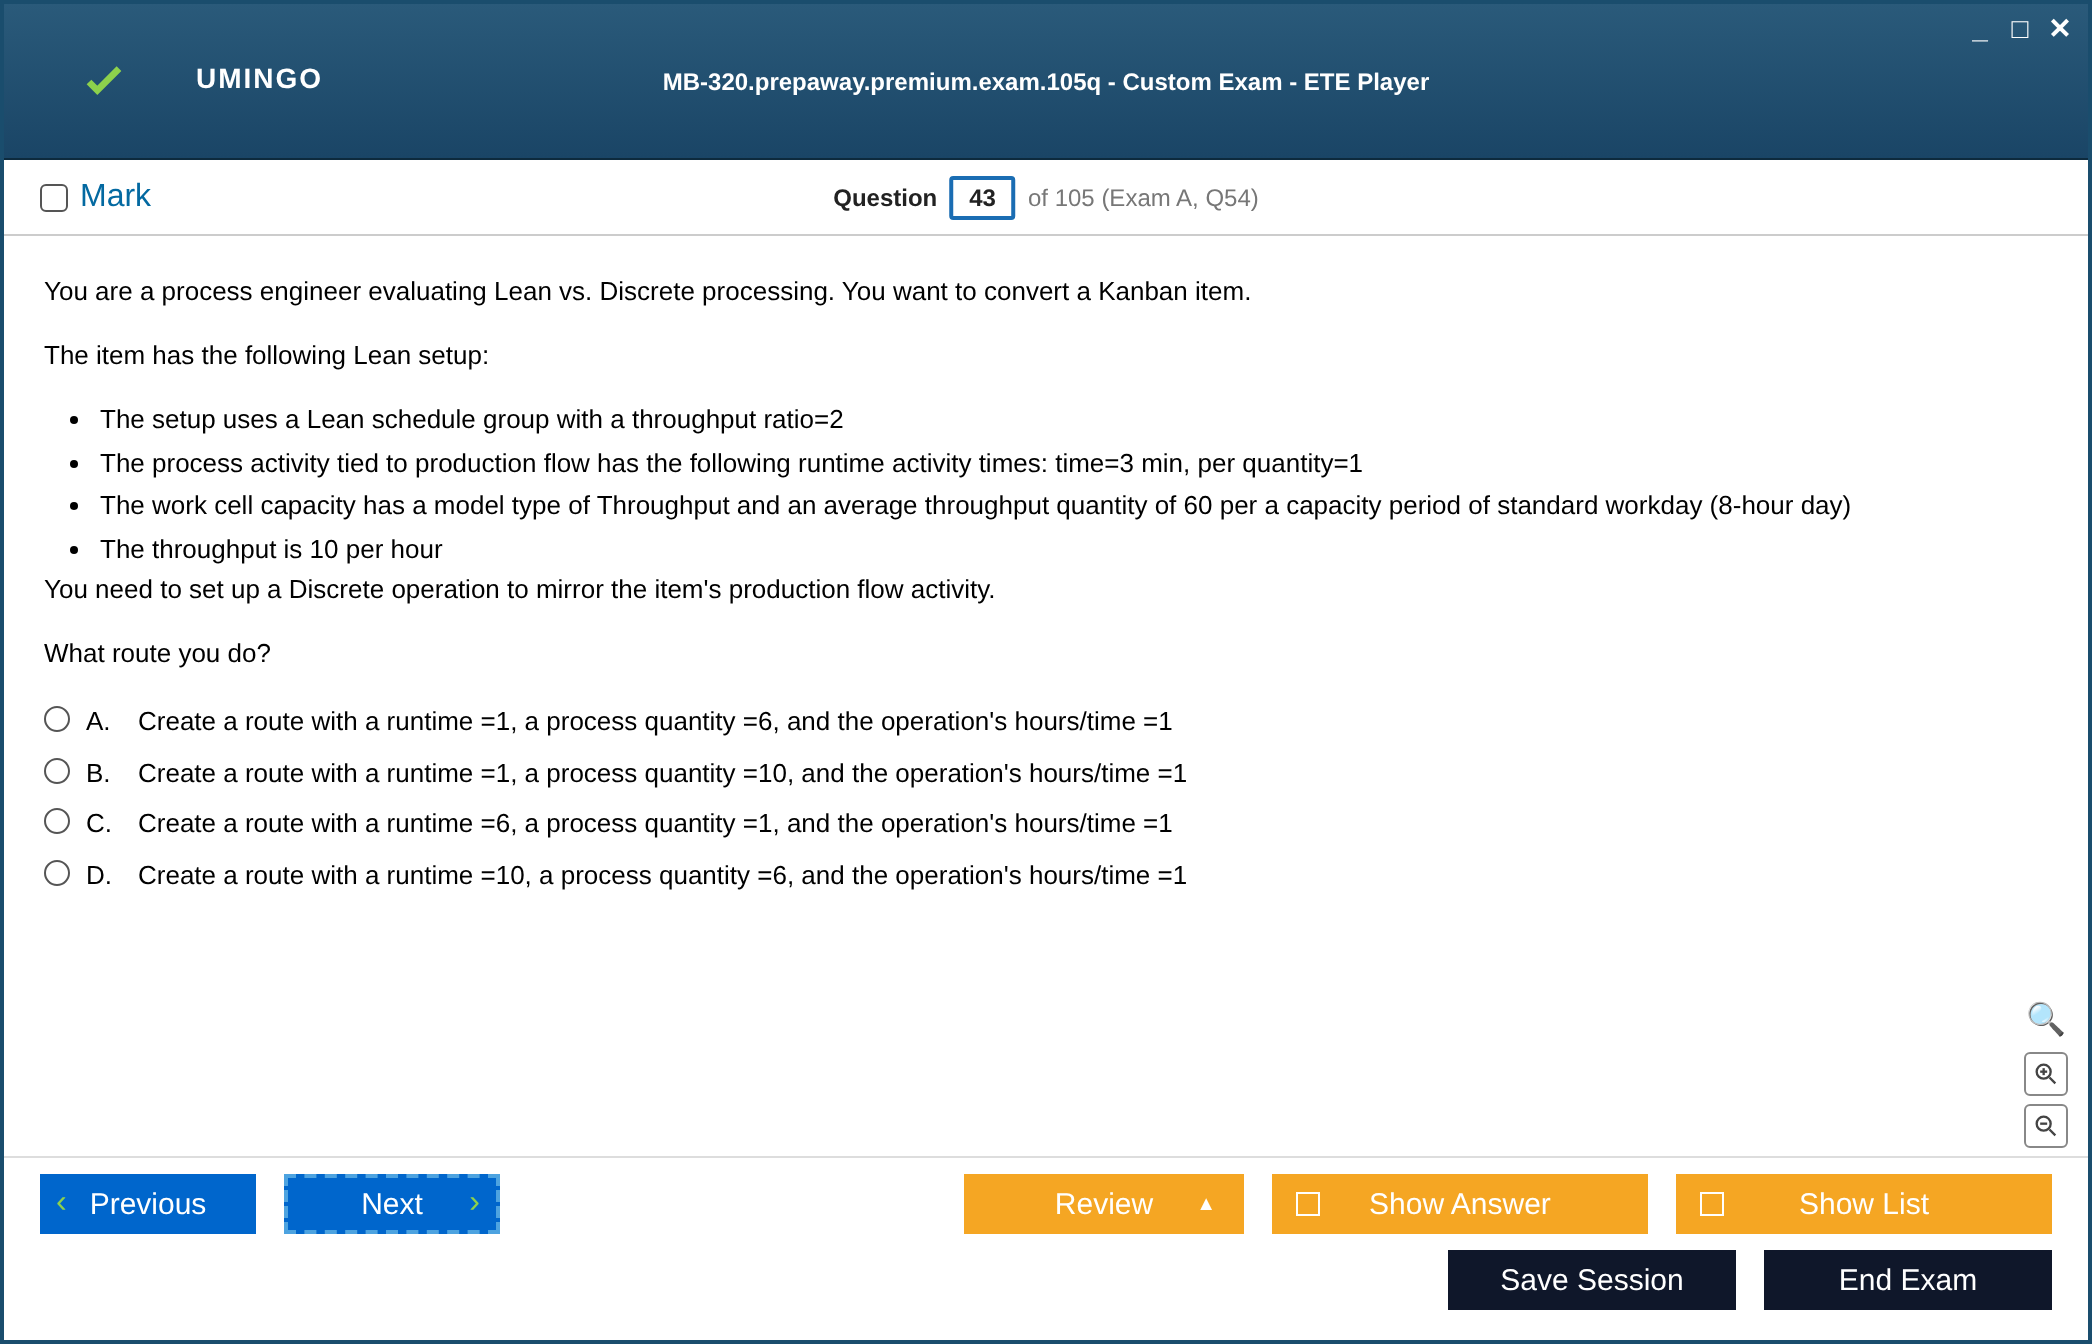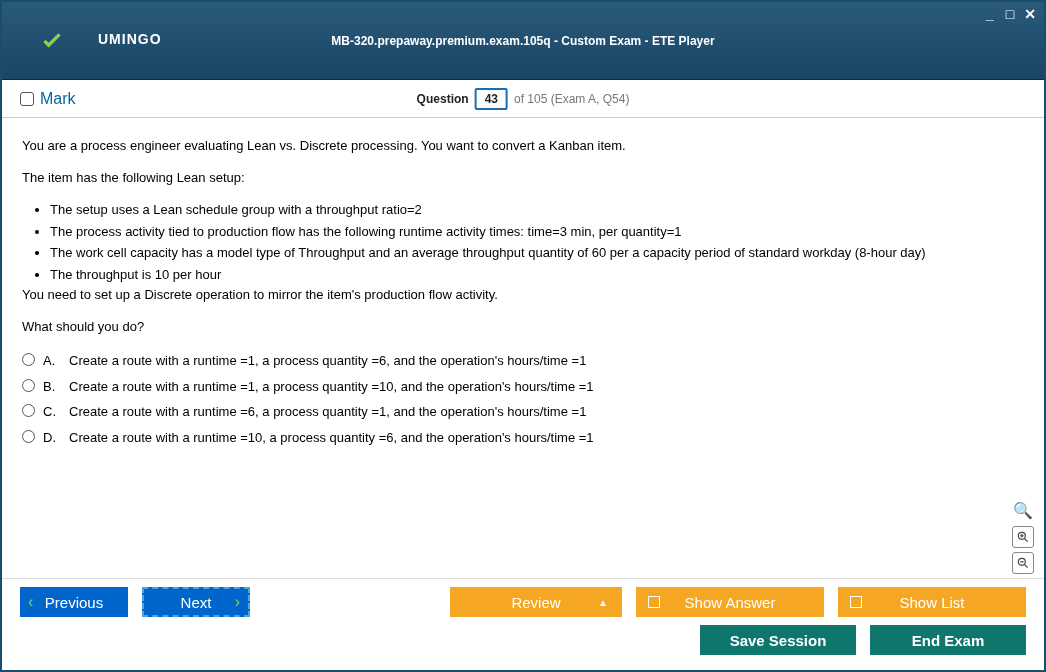--- a/index.html
+++ b/index.html
@@ -194,38 +194,37 @@
   position: absolute;
   right: 8px;
   font-size: 16px;
 }
 .btn-next { border: 2px dashed #4da3e0; text-align: center; }
 .btn-orange {
   background: #f5a623;
   color: #fff;
   width: 188px;
 }
-.btn-review { width: 172px; margin-left: auto; align-items: center; }
+.btn-review { width: 140px; margin-left: auto; align-items: center; }
 .btn-review .tri {
   position: absolute;
   right: 14px;
   font-size: 10px;
 }
 .btn-check-box {
   width: 12px;
   height: 12px;
   border: 1.5px solid #fff;
   position: absolute;
   left: 12px;
 }
 .btn-dark {
-  background: #0f766e;
-  color: #fff;
-  width: 156px;
-  font-weight: bold;
+  background: #0f172a;
+  color: #fff;
+  width: 144px;
 }
 </style>
 </head>
 <body>
 
 <div class="titlebar">
   <div class="logo">
     <svg class="logo-check" viewBox="0 0 24 24">
         <path fill="none" stroke="#8dd14c" stroke-width="4" d="M3 12l5 5L21 4"></path>
       </svg>
@@ -254,21 +253,21 @@
 <div class="content">
   <p>You are a process engineer evaluating Lean vs. Discrete processing. You want to convert a Kanban item.</p>
   <p>The item has the following Lean setup:</p>
   <ul>
     <li>The setup uses a Lean schedule group with a throughput ratio=2</li>
     <li>The process activity tied to production flow has the following runtime activity times: time=3 min, per quantity=1</li>
     <li>The work cell capacity has a model type of Throughput and an average throughput quantity of 60 per a capacity period of standard workday (8-hour day)</li>
     <li>The throughput is 10 per hour</li>
   </ul>
   <p>You need to set up a Discrete operation to mirror the item's production flow activity.</p>
-  <p>What should you do?</p>
+  <p>What route you do?</p>
   <div class="options">
     <div class="option-row">
       <div class="radio"></div>
       <span class="opt-letter">A.</span>
       <span>Create a route with a runtime =1, a process quantity =6, and the operation's hours/time =1</span>
     </div>
     <div class="option-row">
       <div class="radio"></div>
       <span class="opt-letter">B.</span>
       <span>Create a route with a runtime =1, a process quantity =10, and the operation's hours/time =1</span>

